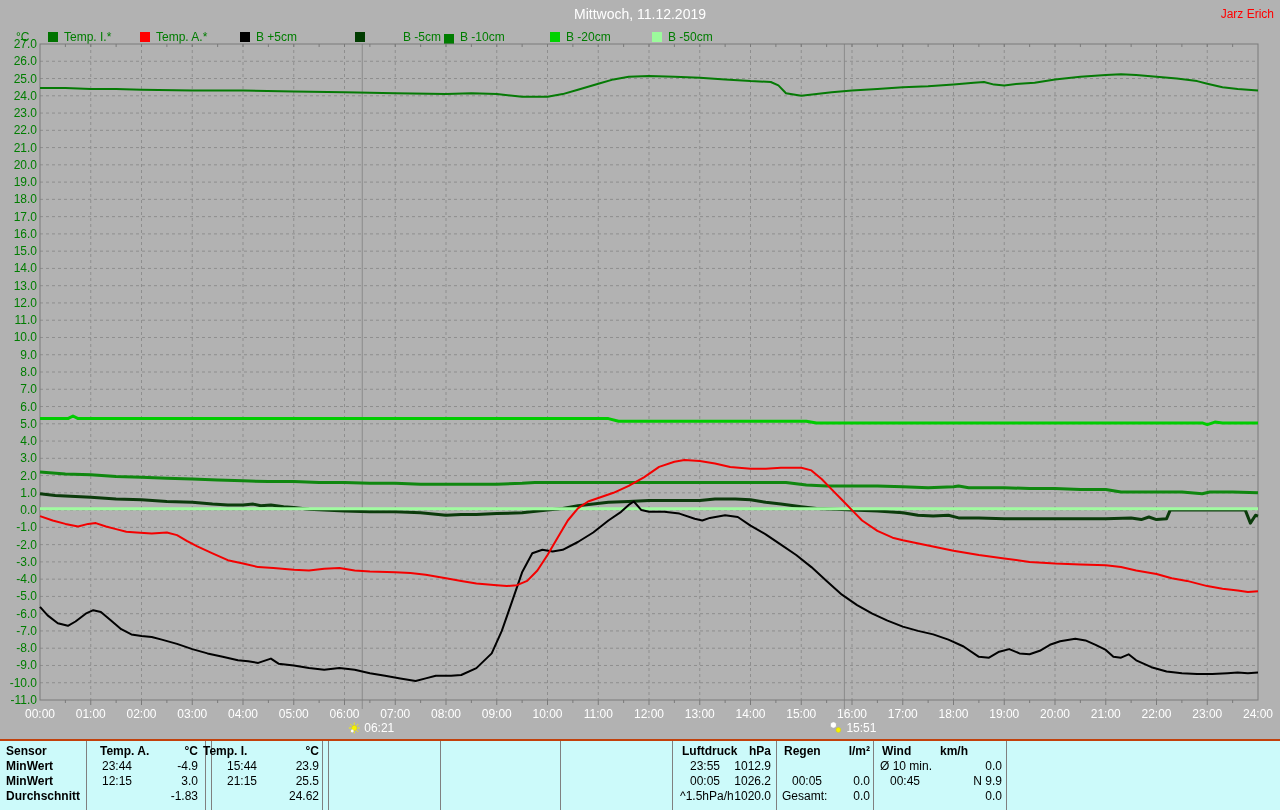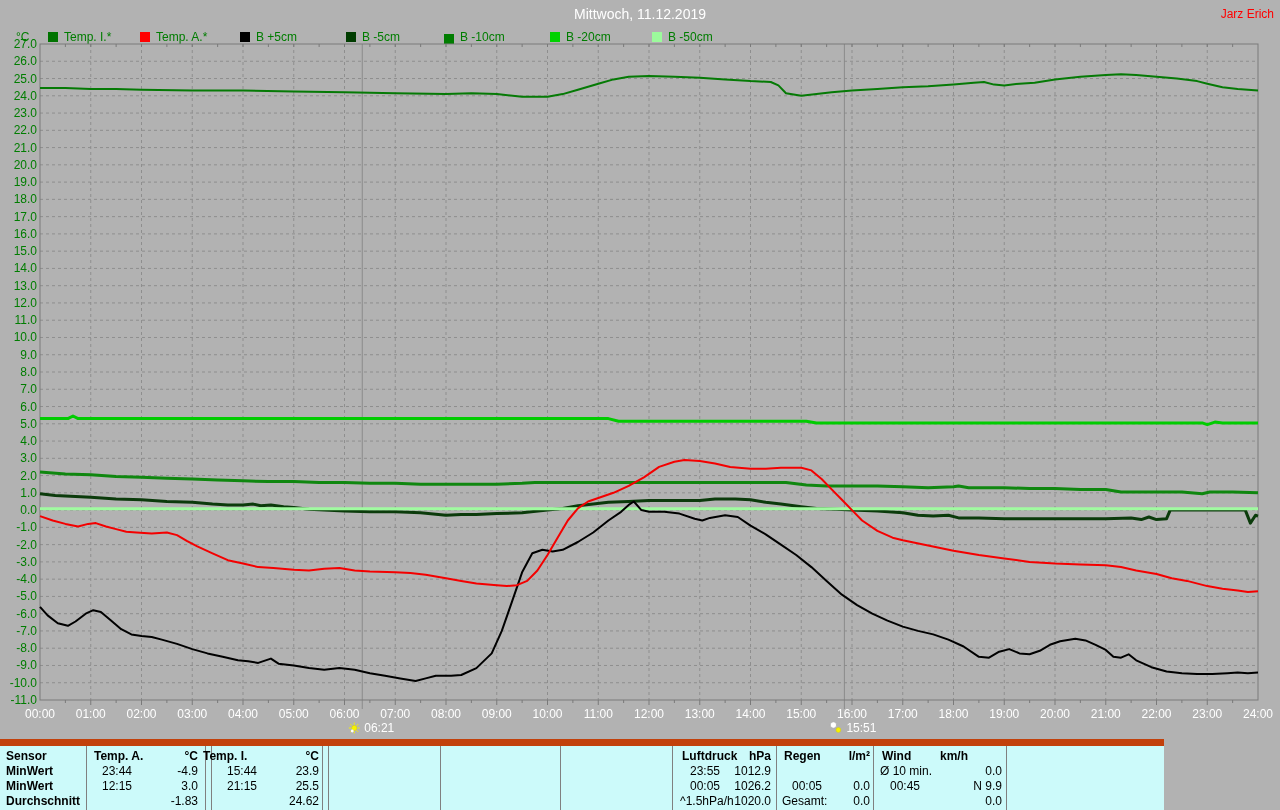--- a/index.html
+++ b/index.html
@@ -6,22 +6,22 @@
   #app{position:relative;width:1280px;height:810px;background:#b2b2b2;
        font-family:"Liberation Sans",sans-serif;overflow:hidden;}
   .title{position:absolute;top:6px;left:0;width:100%;text-align:center;
          color:#ffffff;font-size:14px;}
   .user{position:absolute;top:7px;right:6px;color:#ff0000;font-size:12px;}
   .unit{position:absolute;top:30px;left:16px;color:#007d00;font-size:12px;}
   .legend-item{position:absolute;top:30px;display:flex;align-items:center;
                color:#007d00;font-size:12px;white-space:nowrap;}
   .legend-sq{width:10px;height:10px;margin-right:6px;display:inline-block;}
   #chart{position:absolute;top:0;left:0;}
-  #panel{position:absolute;top:739px;left:0;width:1164px;height:71px;
-         background:#ccfafa;border-top:7px solid #c2410c;box-sizing:border-box;}
+  #panel{position:absolute;top:739px;left:0;width:1280px;height:71px;
+         background:#ccfafa;border-top:2px solid #c2410c;box-sizing:border-box;}
   .cell{position:absolute;font-size:12px;color:#000;white-space:nowrap;line-height:13px;}
   .cell.b{font-weight:bold;}
   .cell.r{text-align:right;transform:translateX(-100%);}
   .vsep{position:absolute;top:0;width:1px;height:69px;background:#808080;}
 </style>
 </head>
 <body>
 
 <div id="app">
   <div class="title">Mittwoch, 11.12.2019</div>
@@ -33,21 +33,21 @@
         <span>Temp. I.*</span>
       </div>
       <div class="legend-item" style="left: 140px;">
         <span class="legend-sq" style="background: rgb(255, 0, 0);"></span>
         <span>Temp. A.*</span>
       </div>
       <div class="legend-item" style="left: 240px;">
         <span class="legend-sq" style="background: rgb(0, 0, 0);"></span>
         <span>B +5cm</span>
       </div>
-      <div class="legend-item" style="left: 346px;">
+      <div class="legend-item" style="left: 355px; gap: 32px;">
         <span class="legend-sq" style="background: rgb(0, 60, 0);"></span>
         <span>B -5cm</span>
       </div>
       <div class="legend-item" style="left: 444px; align-items: flex-end;">
         <span class="legend-sq" style="background: rgb(0, 125, 0);"></span>
         <span>B -10cm</span>
       </div>
       <div class="legend-item" style="left: 550px;">
         <span class="legend-sq" style="background: rgb(0, 210, 0);"></span>
         <span>B -20cm</span>
@@ -312,21 +312,21 @@
       <div class="vsep" style="left: 440px;"></div>
       <div class="vsep" style="left: 560px;"></div>
       <div class="vsep" style="left: 672px;"></div>
       <div class="vsep" style="left: 776px;"></div>
       <div class="vsep" style="left: 873px;"></div>
       <div class="vsep" style="left: 1006px;"></div>
       <div class="cell b" style="left: 6px; top: 4px;">Sensor</div>
       <div class="cell b" style="left: 6px; top: 19px;">MinWert</div>
       <div class="cell b" style="left: 6px; top: 34px;">MinWert</div>
       <div class="cell b" style="left: 6px; top: 49px;">Durchschnitt</div>
-      <div class="cell b" style="left: 94px; top: 4px; text-align: center;">Temp. A.</div>
+      <div class="cell b" style="left: 100px; top: 4px; text-align: center;">Temp. A.</div>
       <div class="cell b r" style="left: 198px; top: 4px;">°C</div>
       <div class="cell " style="left: 102px; top: 19px;">23:44</div>
       <div class="cell r" style="left: 198px; top: 19px;">-4.9</div>
       <div class="cell " style="left: 102px; top: 34px;">12:15</div>
       <div class="cell r" style="left: 198px; top: 34px;">3.0</div>
       <div class="cell r" style="left: 198px; top: 49px;">-1.83</div>
       <div class="cell b" style="left: 203px; top: 4px;">Temp. I.</div>
       <div class="cell b r" style="left: 319px; top: 4px;">°C</div>
       <div class="cell " style="left: 227px; top: 19px;">15:44</div>
       <div class="cell r" style="left: 319px; top: 19px;">23.9</div>

